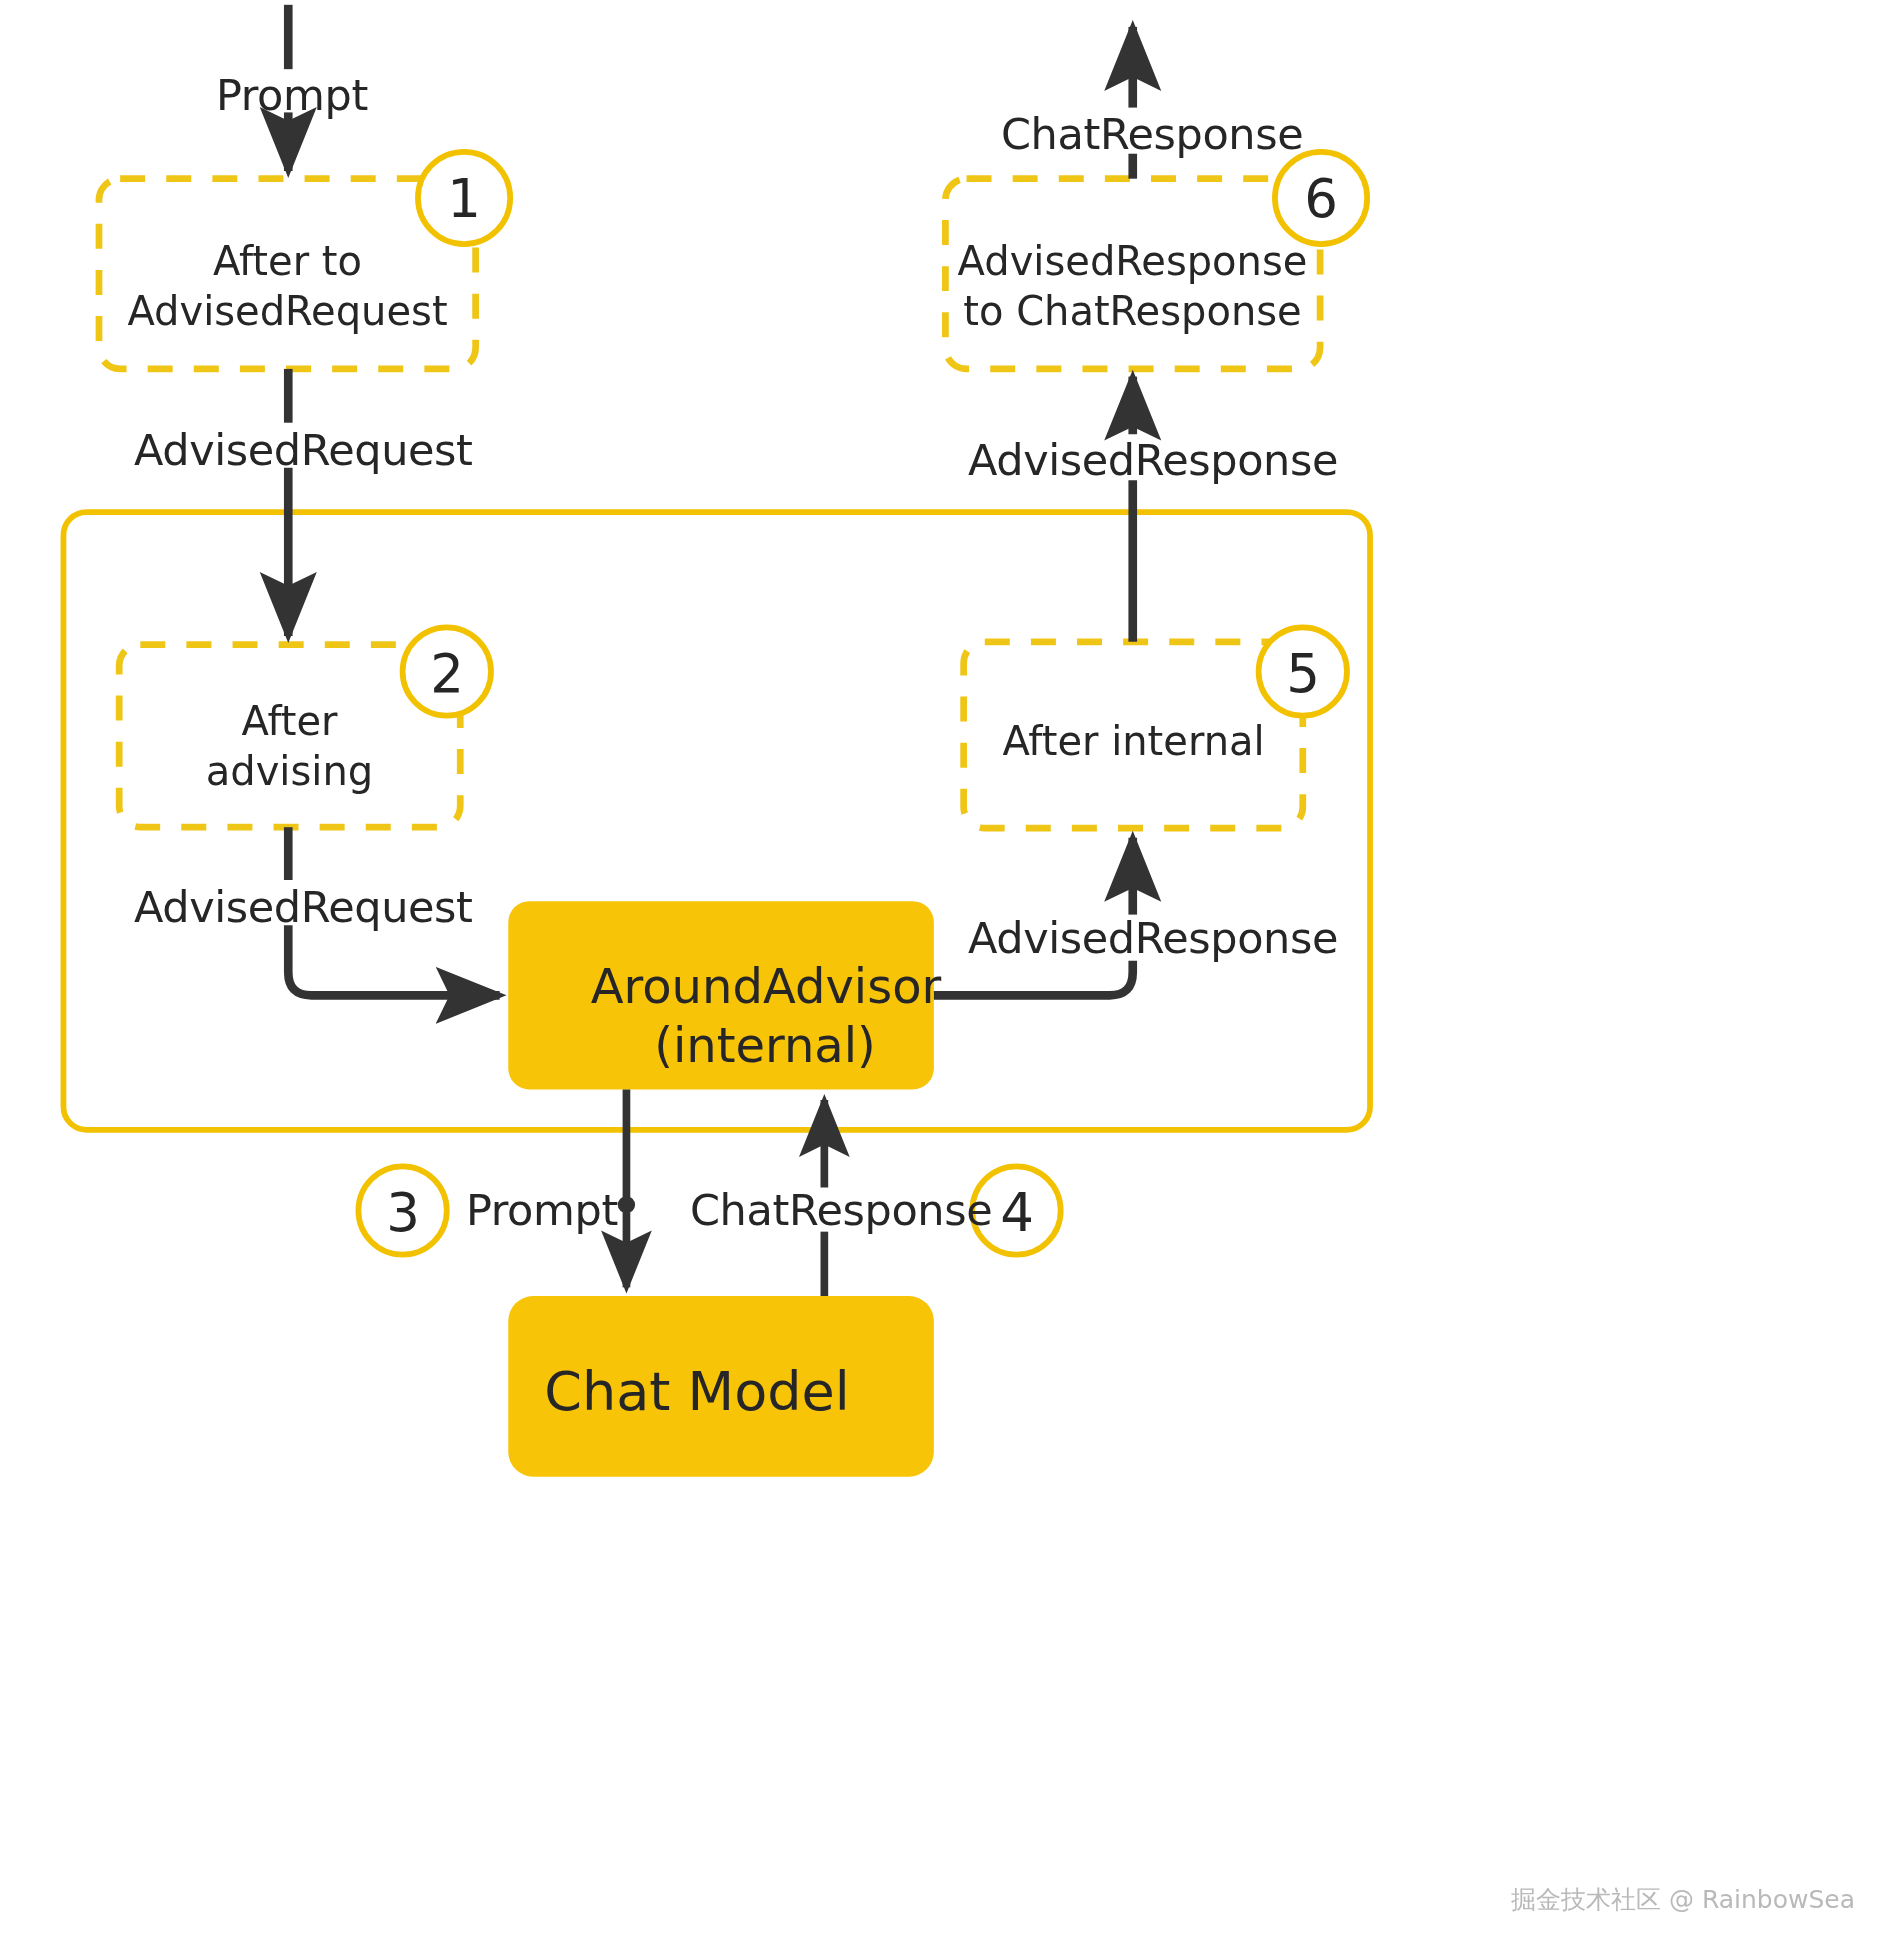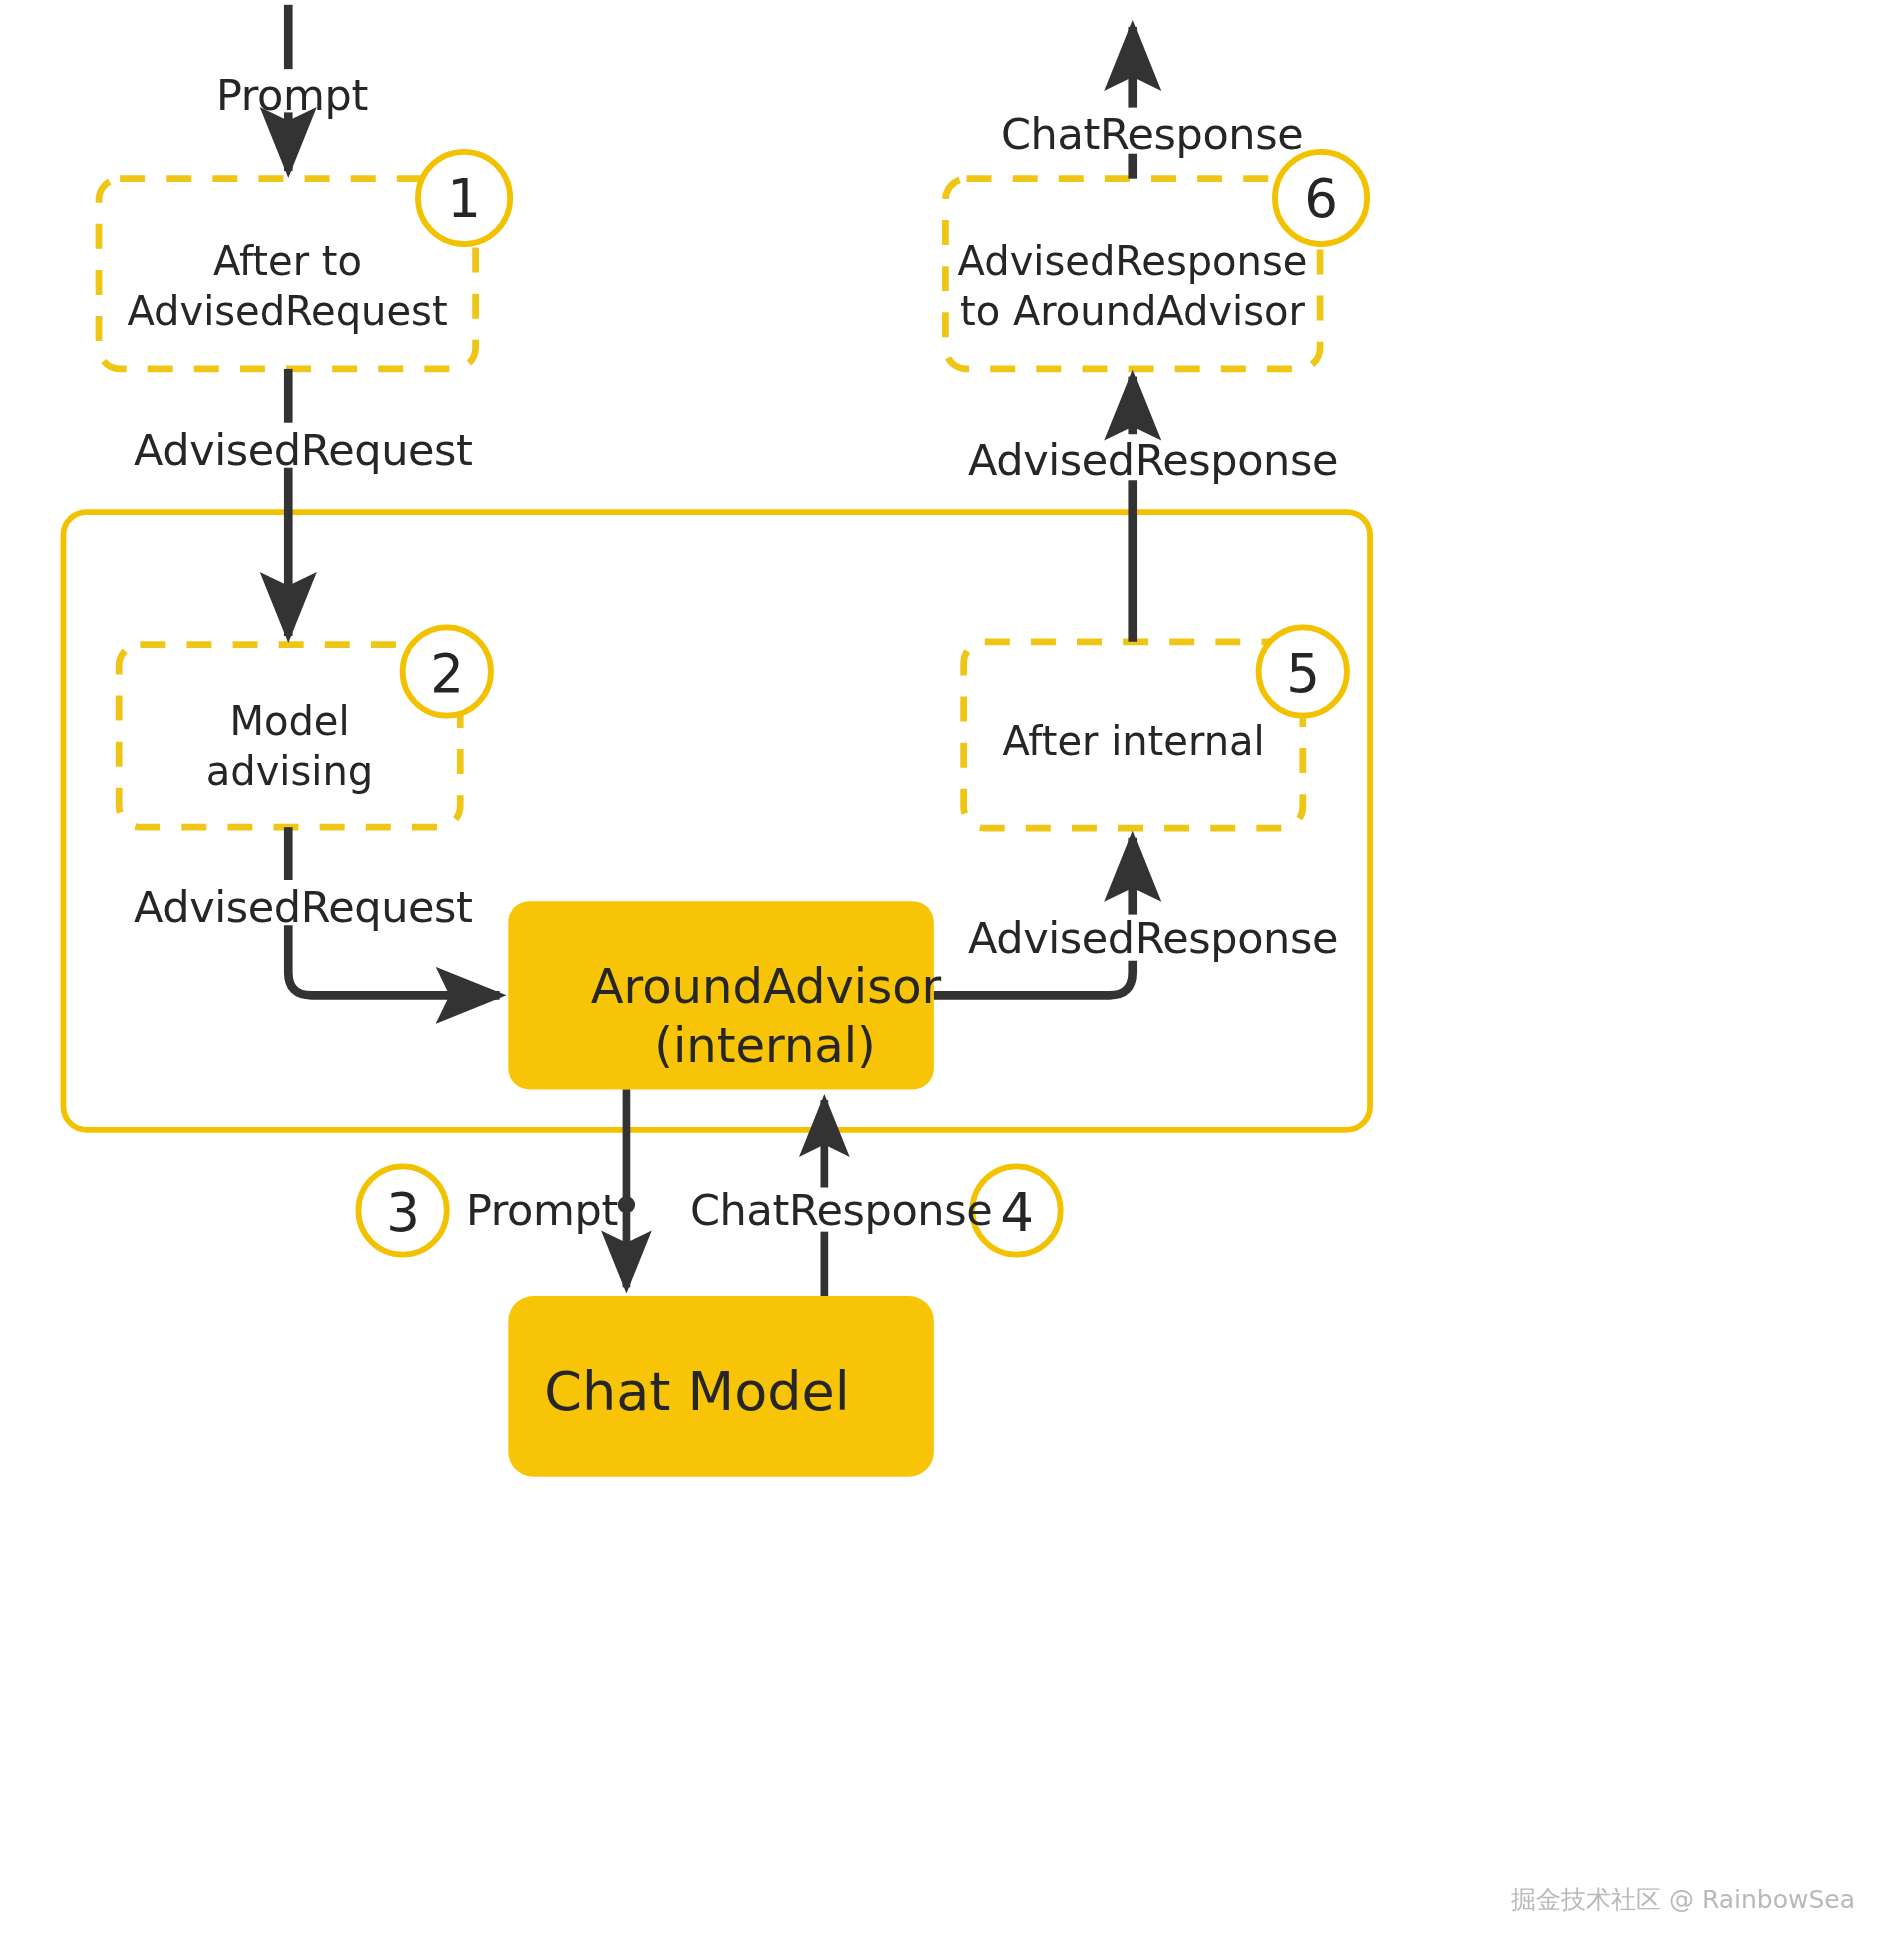--- a/index.html
+++ b/index.html
@@ -126,21 +126,21 @@
   <div class="lbl edge-label" style="left:216px; top:69px;">Prompt</div>
 
   <div class="lbl dashed-box-text" style="left:99px; top:237px; width:377px;">After to</div>
   <div class="lbl dashed-box-text" style="left:99px; top:287px; width:377px;">AdvisedRequest</div>
 
   <div class="step-num" style="left:435px; top:168px; width:58px;">1</div>
 
   <div class="lbl edge-label" style="left:134px; top:424px;">AdvisedRequest</div>
 
 
-  <div class="lbl dashed-box-text" style="left:119px; top:697px; width:341px;">Model</div>
+  <div class="lbl dashed-box-text" style="left:119px; top:697px; width:341px;">After</div>
   <div class="lbl dashed-box-text" style="left:119px; top:747px; width:341px;">advising</div>
 
   <div class="step-num" style="left:418px; top:643px; width:58px;">2</div>
 
   <div class="lbl edge-label" style="left:134px; top:881px;">AdvisedRequest</div>
 
   <div class="lbl solid-box-text" style="left:508px; top:956px; width:426px;padding-left:45px;">AroundAdvisor</div>
   <div class="lbl solid-box-text" style="left:508px; top:1015px; width:426px;padding-left:44px;">(internal)</div>
 
   <div class="step-num" style="left:374px; top:1182px; width:58px;">3</div>
@@ -151,21 +151,21 @@
 
   <div class="lbl edge-label" style="left:968px; top:912px;">AdvisedResponse</div>
 
   <div class="lbl dashed-box-text" style="left:964px; top:717px; width:339px;">After internal</div>
 
   <div class="step-num" style="left:1274px; top:643px; width:58px;">5</div>
 
   <div class="lbl edge-label" style="left:968px; top:434px;">AdvisedResponse</div>
 
   <div class="lbl dashed-box-text" style="left:945px; top:237px; width:375px;">AdvisedResponse</div>
-  <div class="lbl dashed-box-text" style="left:945px; top:287px; width:375px;">to AroundAdvisor</div>
+  <div class="lbl dashed-box-text" style="left:945px; top:287px; width:375px;">to ChatResponse</div>
 
   <div class="step-num" style="left:1292px; top:168px; width:58px;">6</div>
 
   <div class="lbl edge-label" style="left:1001px; top:108px;">ChatResponse</div>
 
   <div class="lbl chat-model-text" style="left:508px; top:1358px; width:378px;">Chat Model</div>
 
   <div class="watermark" style="left:1511px; top:1883px;">掘金技术社区 @ RainbowSea</div>
 
 </div>

